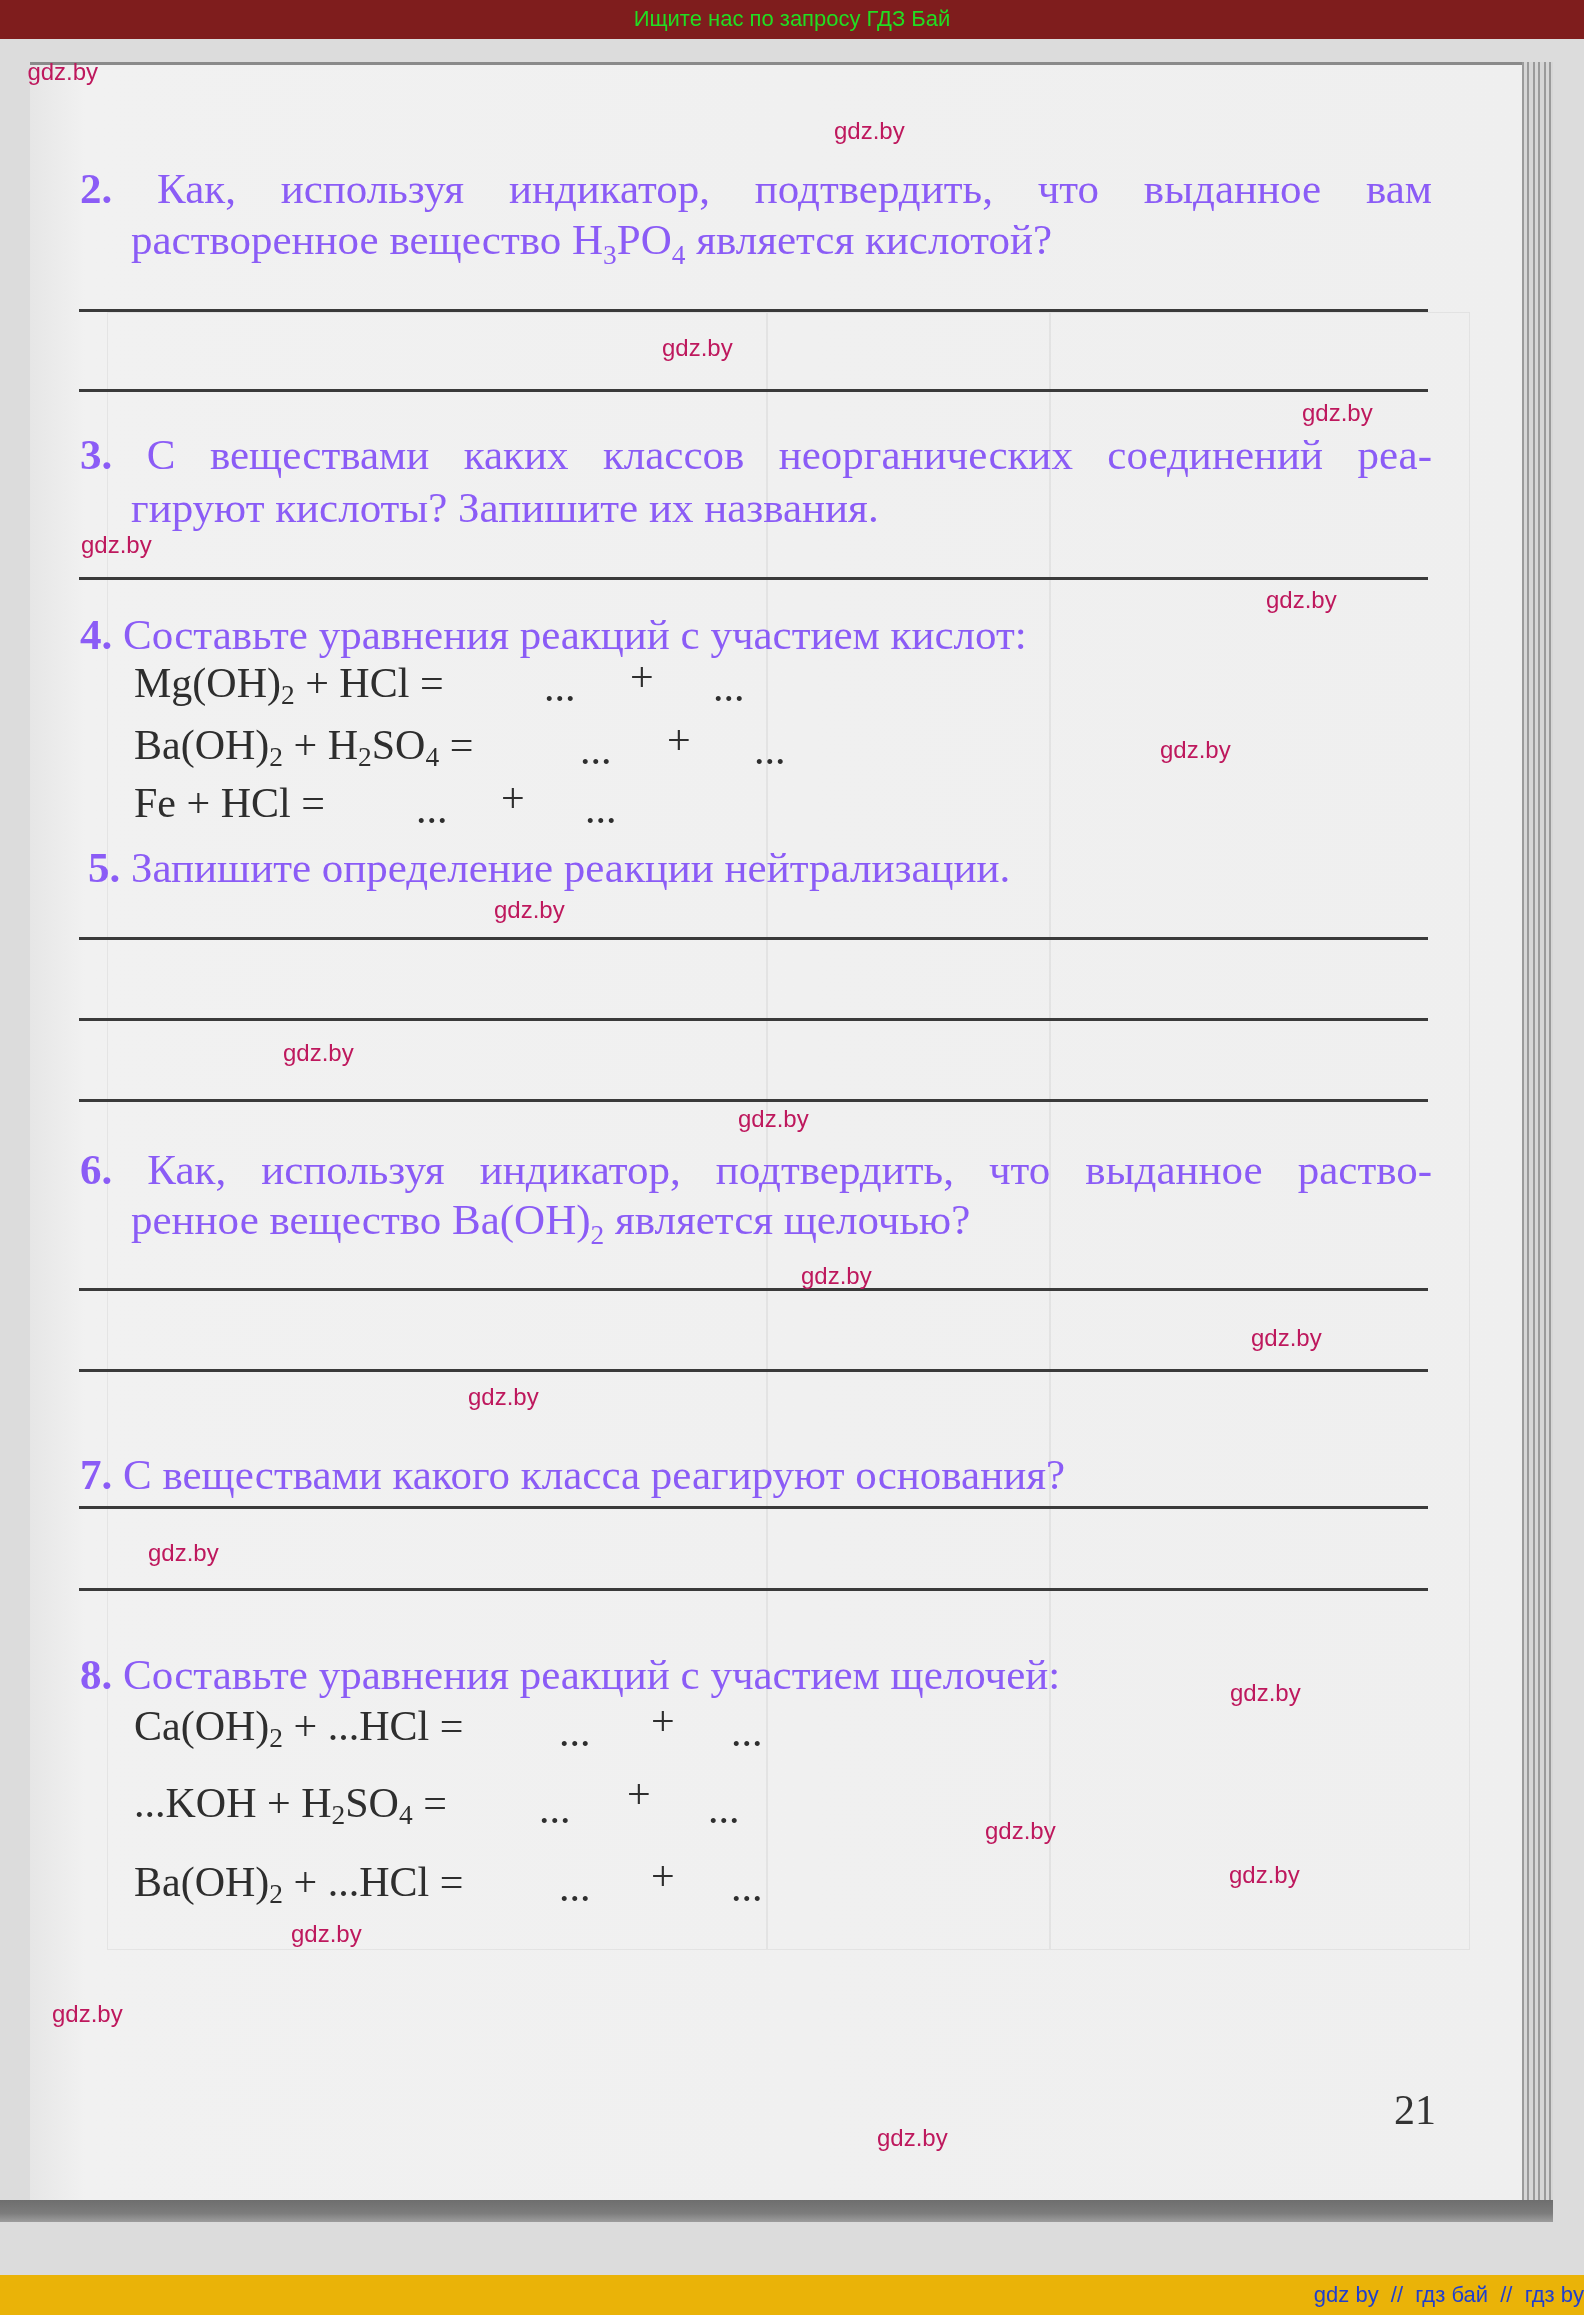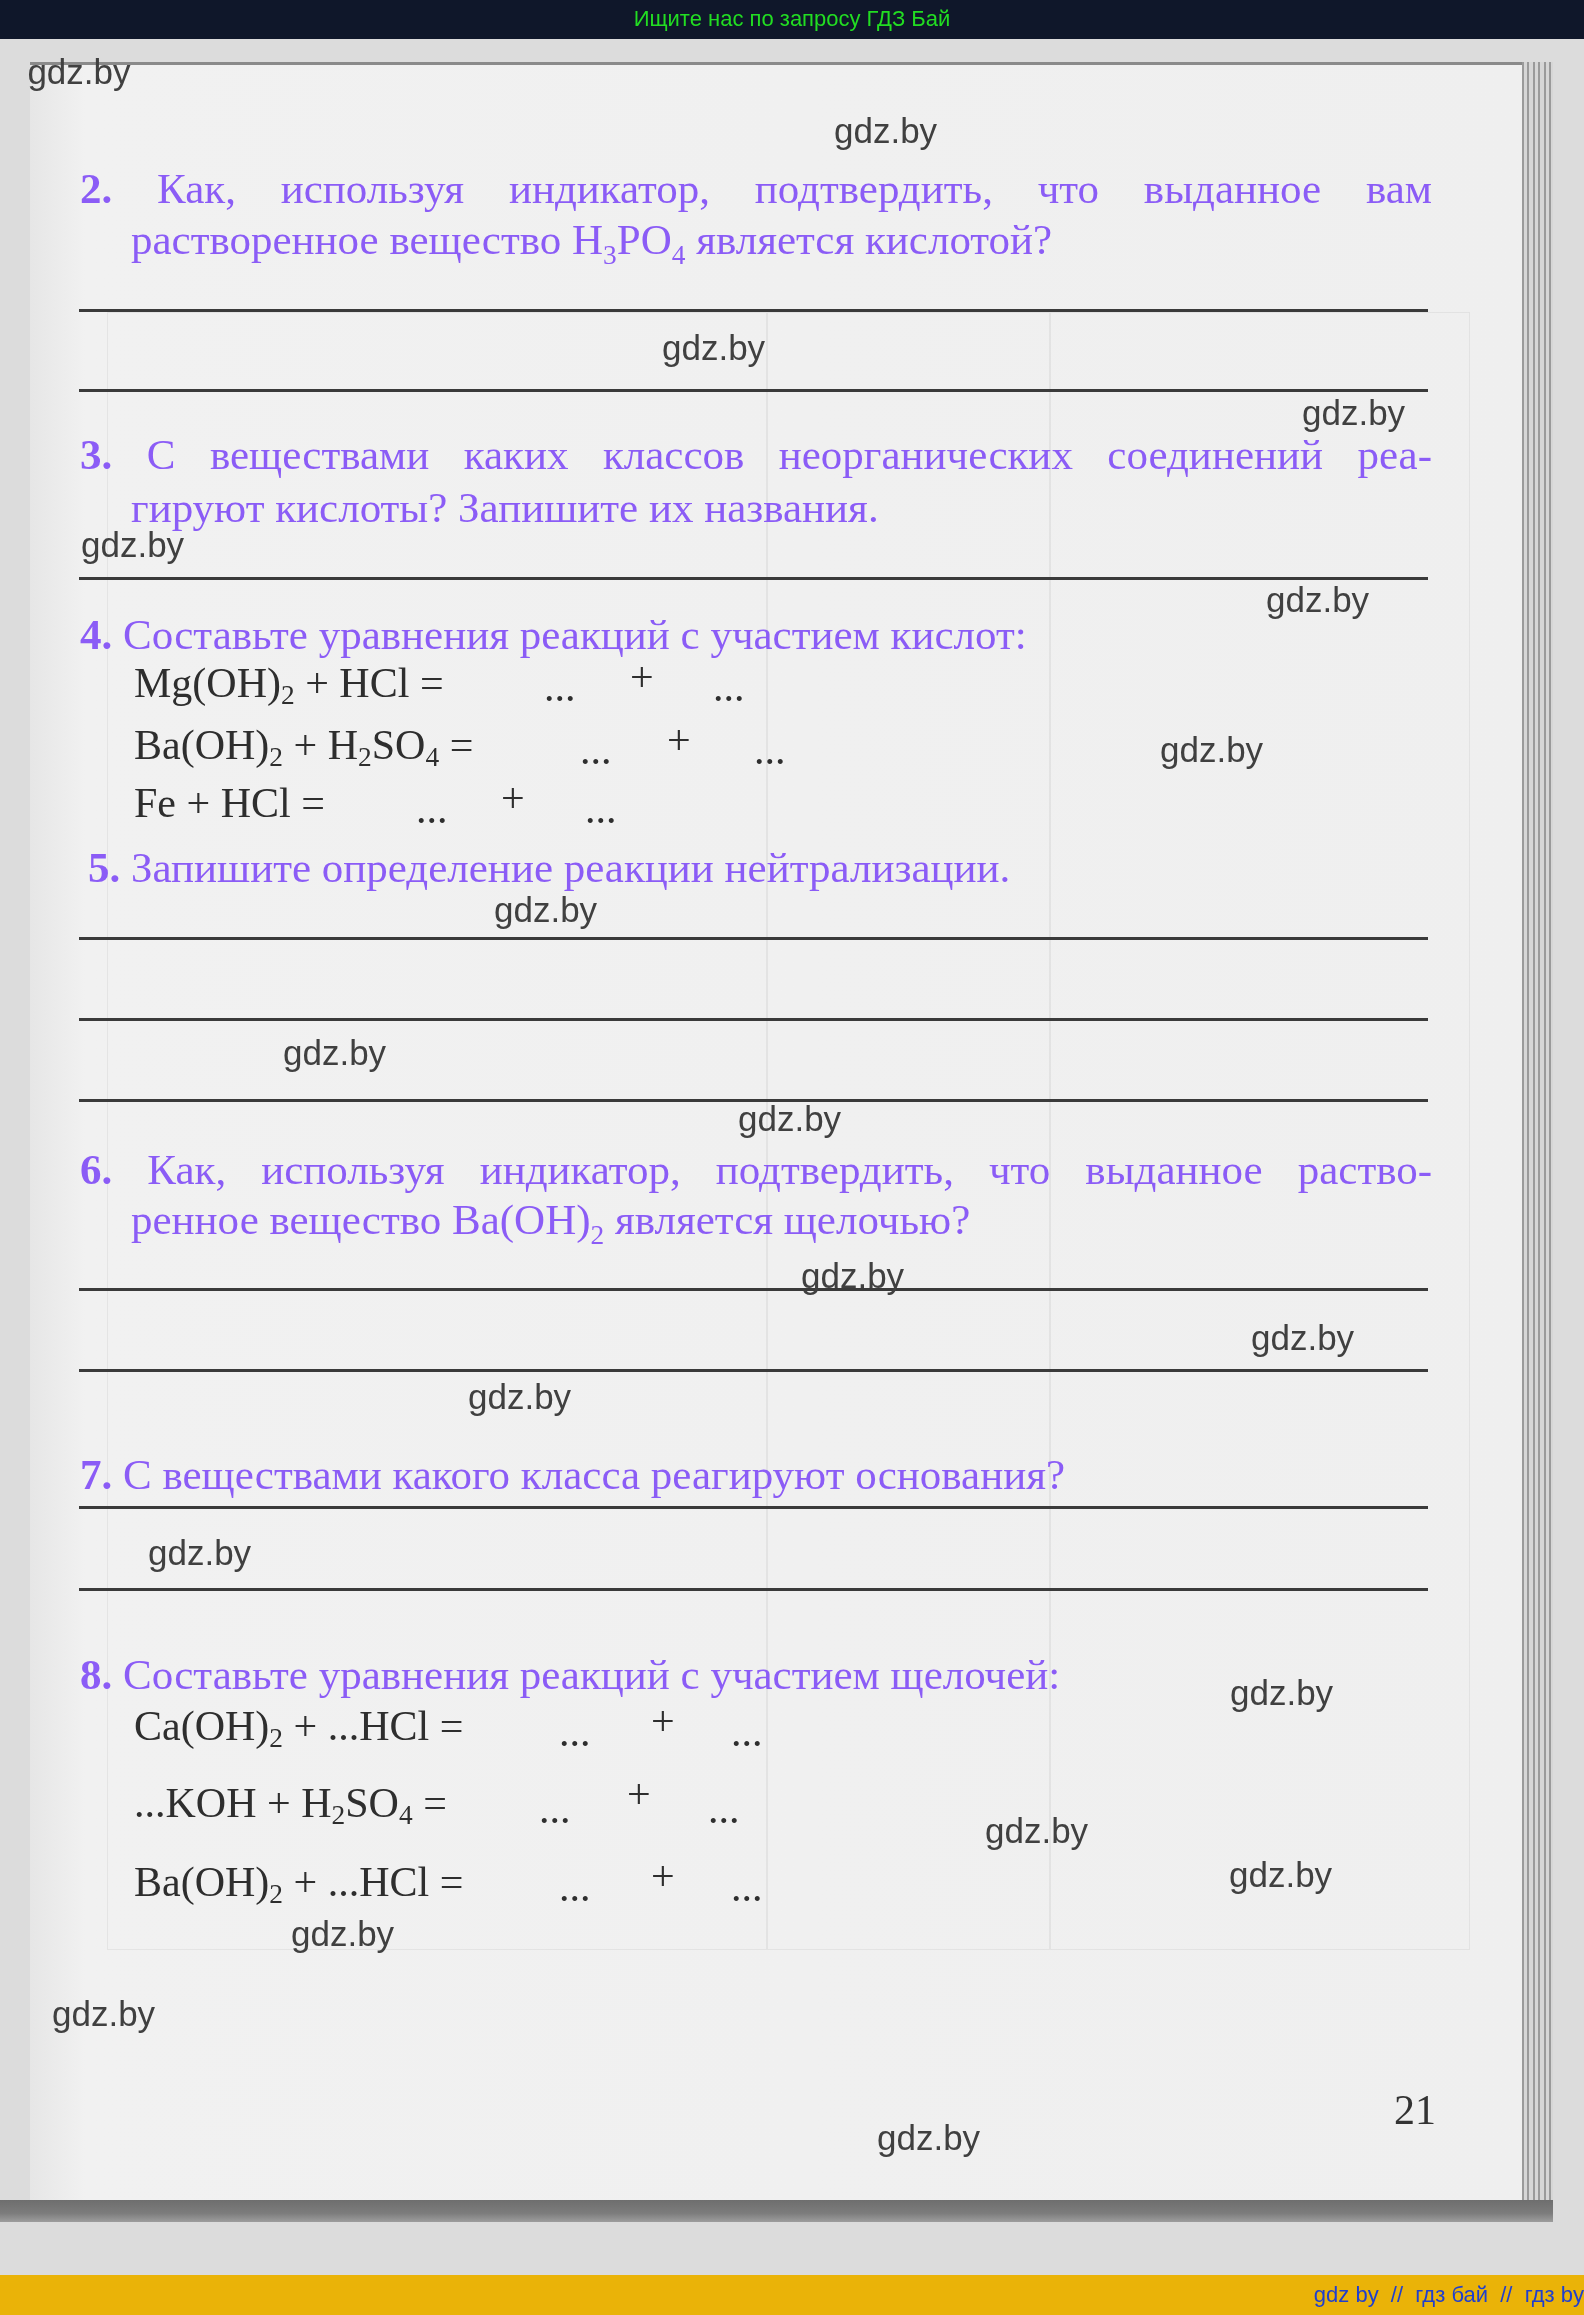--- a/index.html
+++ b/index.html
@@ -3,21 +3,21 @@
   <meta charset="utf-8">
   <style>
     html, body { margin: 0; padding: 0; }
     body {
       width: 1584px; height: 2315px; position: relative; overflow: hidden;
       background: #ffffff;
       font-family: "Liberation Serif", serif;
     }
     .top-banner {
       position: absolute; left: 0; top: 0; width: 1584px; height: 39px;
-      background: #0f172a; text-align: center;
+      background: #7f1d1d; text-align: center;
     }
     .top-banner span {
       font-family: "Liberation Sans", sans-serif; font-size: 22px;
       line-height: 37px; color: #22dd22;
     }
     .scan-bg {
       position: absolute; left: 0; top: 39px; width: 1584px; height: 2236px;
       background: #dcdcdc;
     }
     .page {
@@ -54,21 +54,21 @@
     .eq {
       position: absolute; color: #2e2e2e; font-size: 42px; line-height: 51px;
       white-space: pre;
     }
     .eq sub { font-size: 27.4px; vertical-align: -7.3px; line-height: 0; }
     .rule {
       position: absolute; left: 79px; width: 1349px; height: 2.7px; background: #3a3a3a;
     }
     .wm {
       position: absolute; font-family: "Liberation Sans", sans-serif;
-      font-size: 35px; color: #404040; line-height: 29px;
+      font-size: 24px; color: #be185d; line-height: 29px;
     }
     .page-number {
       position: absolute; left: 1394px; top: 2086px; font-size: 42px; color: #333333;
     }
     .justify { text-align: justify; text-align-last: justify; }
   </style>
 </head>
 <body>
 
 <div class="top-banner">

